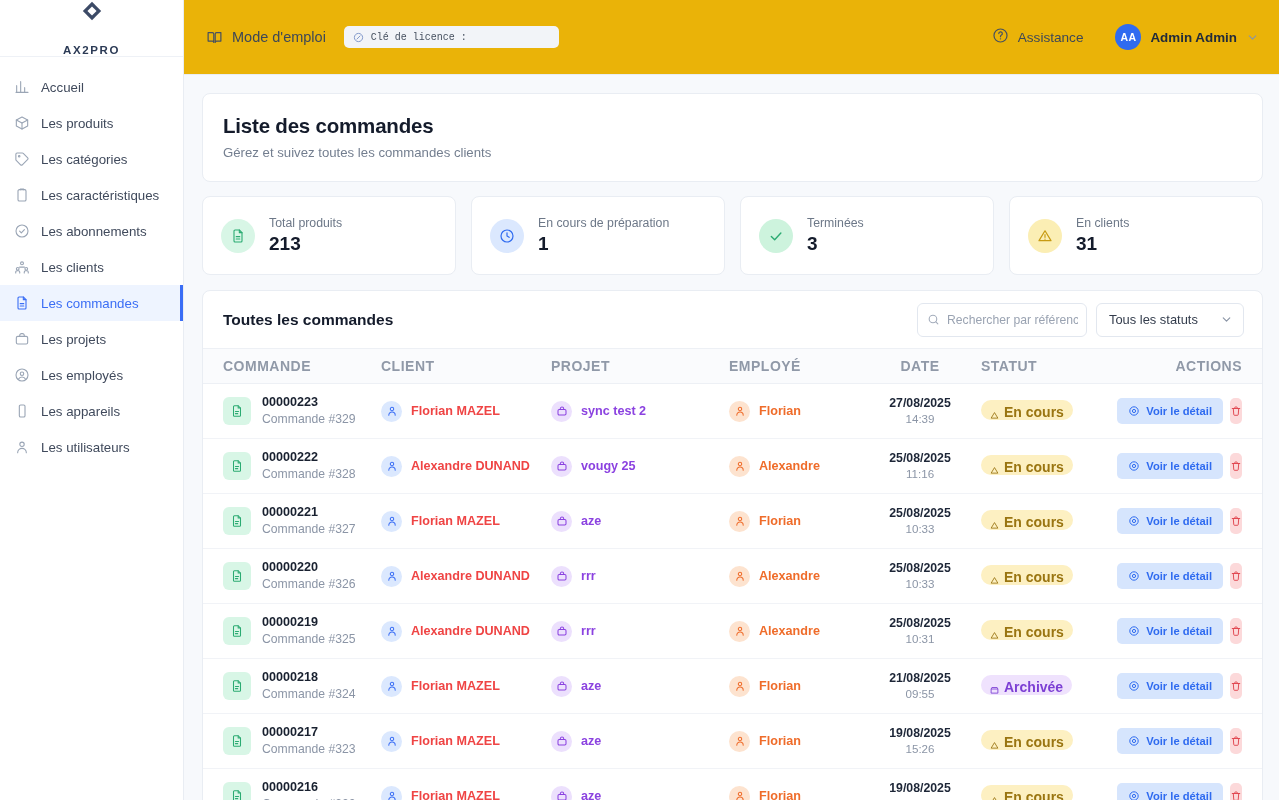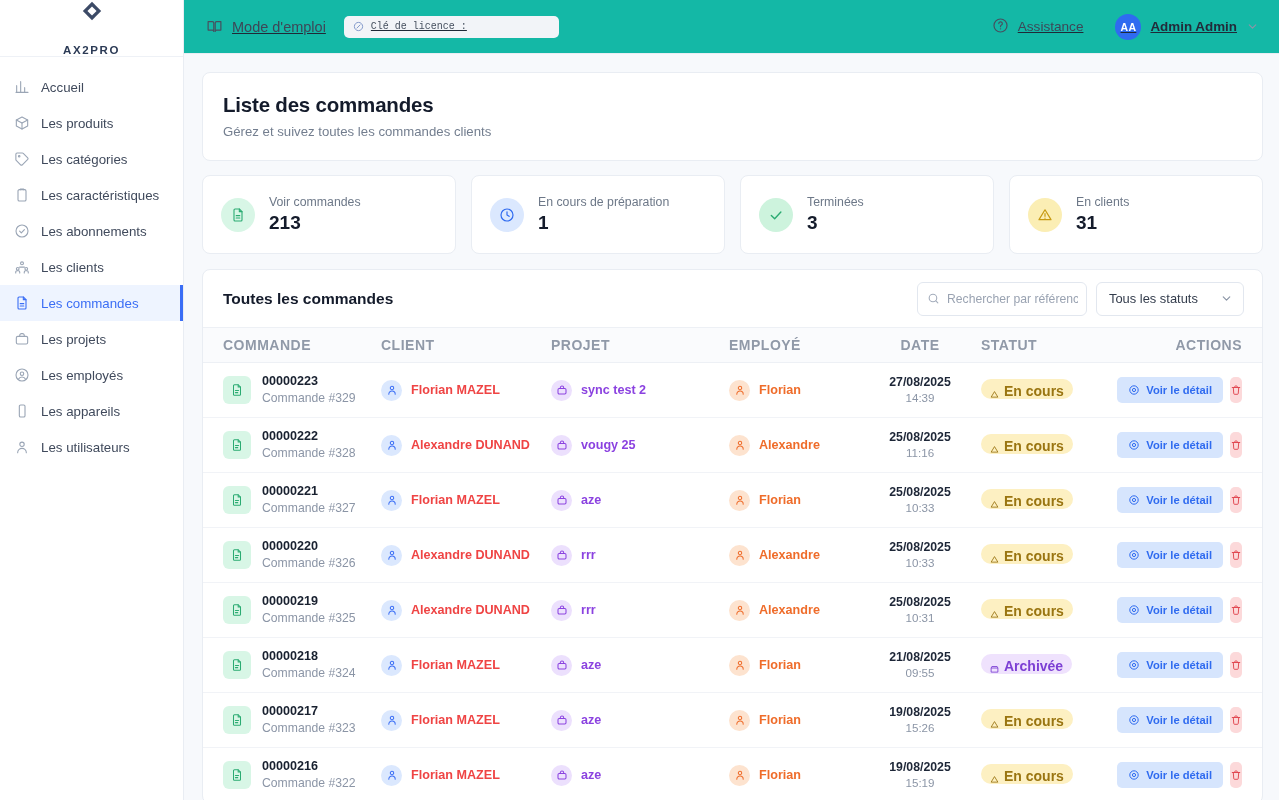--- a/index.html
+++ b/index.html
@@ -45,24 +45,24 @@
   .nav-item.active .ico { color: #3b6ef5; }
   .nav-item.active::after {
     content: ""; position: absolute; right: 0; top: 0;
     width: 3px; height: 100%; background: #3b6ef5;
   }
 
   
   .main { flex: 1; height: 800px; display: flex; flex-direction: column; background: #f7f9fc; }
 
   .topbar {
-    height: 54px; background: #14b8a6;
+    height: 75px; background: #eab308;
     border-bottom: 1px solid #e9edf3;
     display: flex; align-items: center;
-    padding: 0 20px 0 22px; gap: 18px; text-decoration: underline;
+    padding: 0 20px 0 22px; gap: 18px;
   }
   .tb-link {
     display: flex; align-items: center; gap: 9px;
     font-size: 14.5px; color: #3d4757; cursor: pointer;
   }
   .tb-link .ico { color:#46505f; display:flex; }
   .license-pill {
     display: flex; align-items: center; gap: 7px;
     background: #f2f4f8; border-radius: 5px;
     height: 22px; width: 215px; padding: 0 9px;
@@ -392,21 +392,21 @@
           <div class="card stat">
             <span class="stat-ico" style="background:#d8f6e6;color:#2bab72">
               <svg width="16" height="16" viewBox="0 0 24 24" fill="none" stroke="currentColor" stroke-width="1.65" stroke-linecap="round" stroke-linejoin="round">
                 <path d="M14 3H7.5A1.5 1.5 0 0 0 6 4.5v15A1.5 1.5 0 0 0 7.5 21h9a1.5 1.5 0 0 0 1.5-1.5V7z"></path>
                 <path d="M14 3v4h4"></path>
                 <path d="M9.3 13h5.4"></path>
                 <path d="M9.3 16.5h5.4"></path>
               </svg>
             </span>
             <div>
-              <div class="stat-label">Voir commandes</div>
+              <div class="stat-label">Total produits</div>
               <div class="stat-value">213</div>
             </div>
           </div>
           <div class="card stat">
             <span class="stat-ico" style="background:#dbe8fe;color:#2f6bf0">
               <svg width="16" height="16" viewBox="0 0 24 24" fill="none" stroke="currentColor" stroke-width="1.8" stroke-linecap="round" stroke-linejoin="round">
                 <circle cx="12" cy="12" r="9"></circle>
                 <path d="M12 7.2V12l3.2 2"></path>
               </svg>
             </span>

